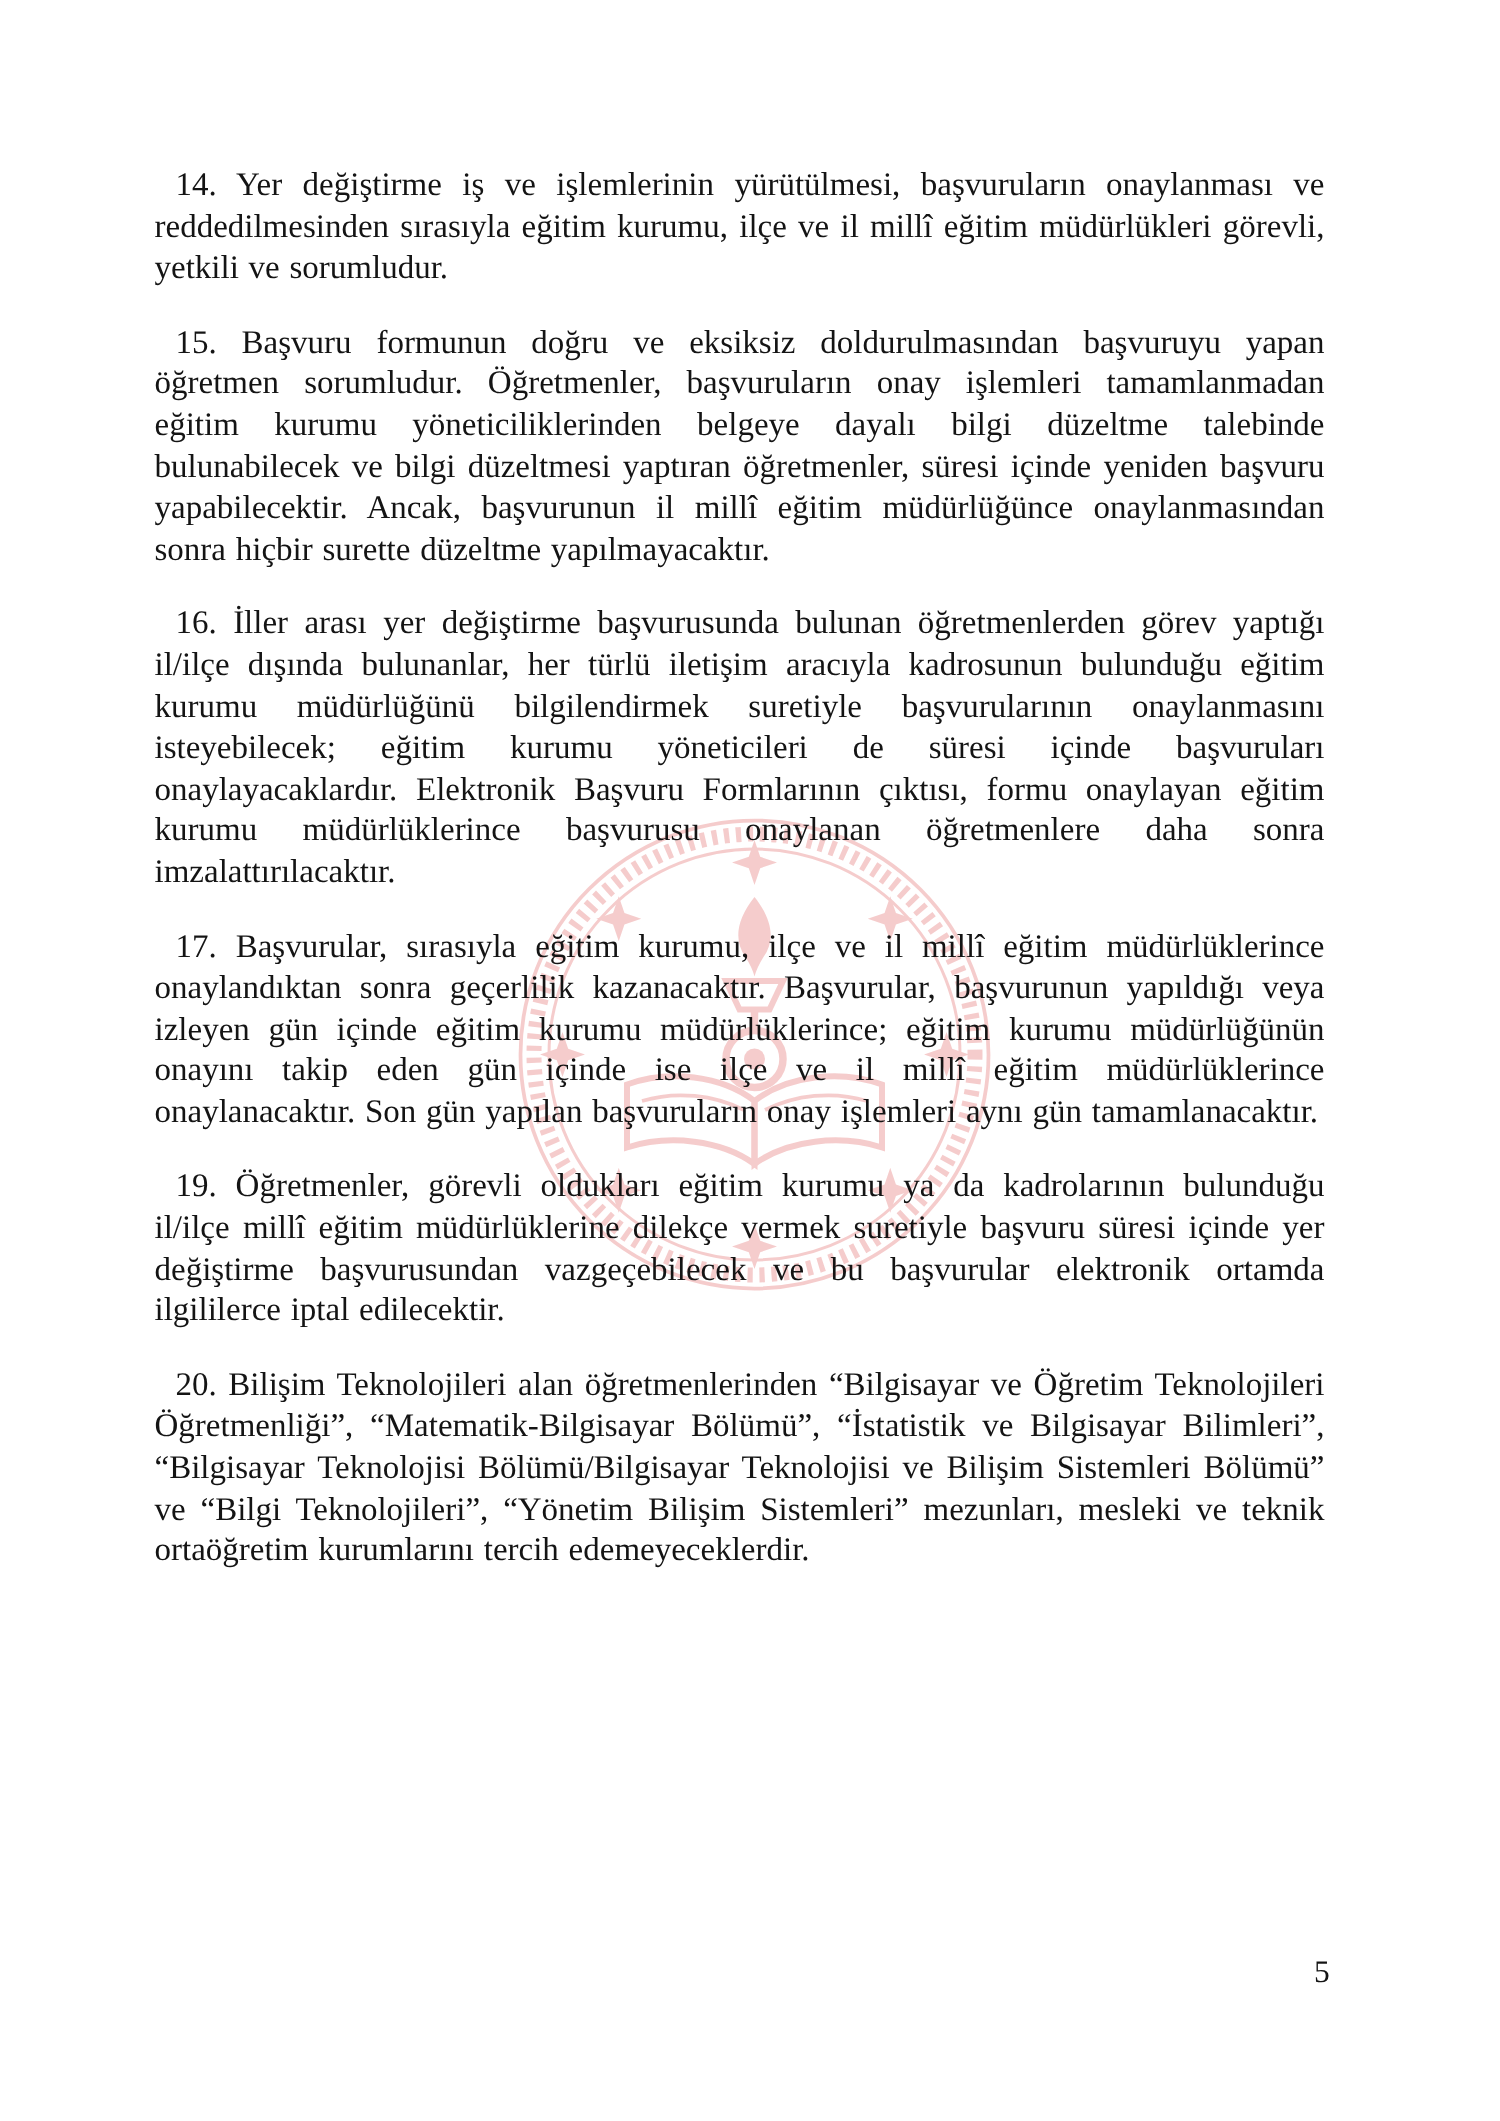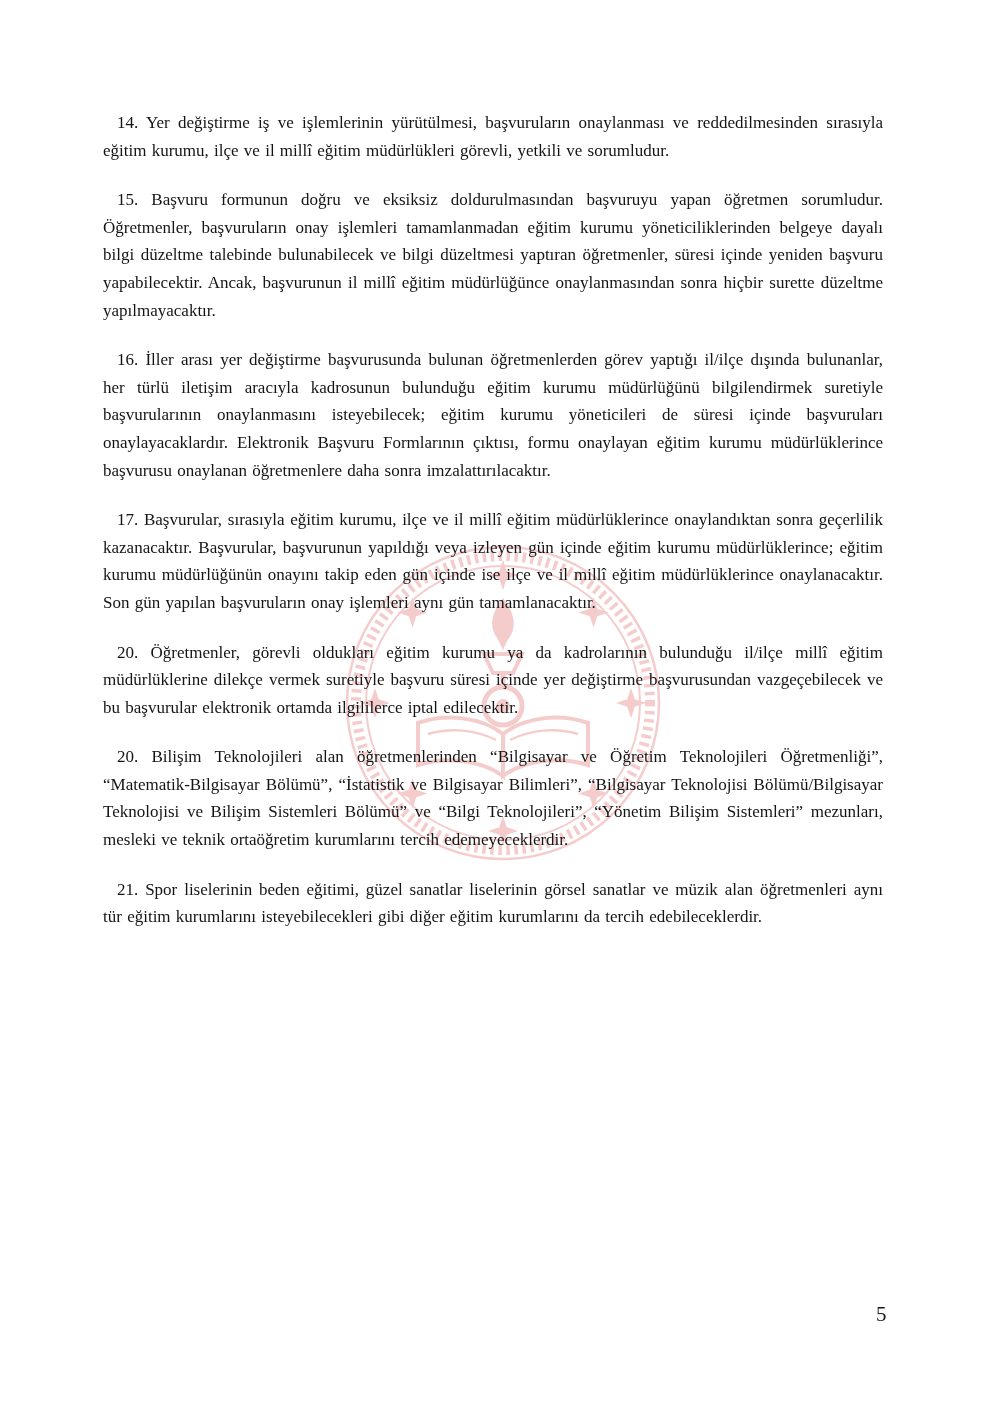--- a/index.html
+++ b/index.html
@@ -12,21 +12,21 @@
     font-family:"Liberation Serif", serif;
     color:var(--ink);
   }
   .content {
     position:absolute;
     left:103px; top:109px;
     width:780px;
   }
   .para {
     margin:0 0 22px 0;
-    font-size:17px;
+    font-size:22px;
     line-height:27.6px;
     text-align:justify;
     text-indent:14px;
     word-spacing:1px;
   }
   .para.gap-before { margin-top:0; }
   .watermark {
     position:absolute;
     left:338px; top:538px;
     opacity:0.55;
@@ -85,20 +85,19 @@
       <path class="wm-stroke" stroke-width="2.5" d="M90,196 C113,189 138,192 158,202"></path>
       <path class="wm-stroke" stroke-width="2.5" d="M240,196 C217,189 192,192 172,202"></path>
     </g>
   </svg>
 
   <div class="content">
     <p class="para">14. Yer değiştirme iş ve işlemlerinin yürütülmesi, başvuruların onaylanması ve reddedilmesinden sırasıyla eğitim kurumu, ilçe ve il millî eğitim müdürlükleri görevli, yetkili ve sorumludur.</p>
     <p class="para">15. Başvuru formunun doğru ve eksiksiz doldurulmasından başvuruyu yapan öğretmen sorumludur. Öğretmenler, başvuruların onay işlemleri tamamlanmadan eğitim kurumu yöneticiliklerinden belgeye dayalı bilgi düzeltme talebinde bulunabilecek ve bilgi düzeltmesi yaptıran öğretmenler, süresi içinde yeniden başvuru yapabilecektir. Ancak, başvurunun il millî eğitim müdürlüğünce onaylanmasından sonra hiçbir surette düzeltme yapılmayacaktır.</p>
     <p class="para">16. İller arası yer değiştirme başvurusunda bulunan öğretmenlerden görev yaptığı il/ilçe dışında bulunanlar, her türlü iletişim aracıyla kadrosunun bulunduğu eğitim kurumu müdürlüğünü bilgilendirmek suretiyle başvurularının onaylanmasını isteyebilecek; eğitim kurumu yöneticileri de süresi içinde başvuruları onaylayacaklardır. Elektronik Başvuru Formlarının çıktısı, formu onaylayan eğitim kurumu müdürlüklerince başvurusu onaylanan öğretmenlere daha sonra imzalattırılacaktır.</p>
     <p class="para">17. Başvurular, sırasıyla eğitim kurumu, ilçe ve il millî eğitim müdürlüklerince onaylandıktan sonra geçerlilik kazanacaktır. Başvurular, başvurunun yapıldığı veya izleyen gün içinde eğitim kurumu müdürlüklerince; eğitim kurumu müdürlüğünün onayını takip eden gün içinde ise ilçe ve il millî eğitim müdürlüklerince onaylanacaktır. Son gün yapılan başvuruların onay işlemleri aynı gün tamamlanacaktır.</p>
-    <p class="para">20. Öğretmenler, görevli oldukları eğitim kurumu ya da kadrolarının bulunduğu il/ilçe millî eğitim müdürlüklerine dilekçe vermek suretiyle başvuru süresi içinde yer değiştirme başvurusundan vazgeçebilecek ve bu başvurular elektronik ortamda ilgililerce iptal edilecektir.</p>
+    <p class="para">19. Öğretmenler, görevli oldukları eğitim kurumu ya da kadrolarının bulunduğu il/ilçe millî eğitim müdürlüklerine dilekçe vermek suretiyle başvuru süresi içinde yer değiştirme başvurusundan vazgeçebilecek ve bu başvurular elektronik ortamda ilgililerce iptal edilecektir.</p>
     <p class="para gap-before">20. Bilişim Teknolojileri alan öğretmenlerinden “Bilgisayar ve Öğretim Teknolojileri Öğretmenliği”, “Matematik-Bilgisayar Bölümü”, “İstatistik ve Bilgisayar Bilimleri”, “Bilgisayar Teknolojisi Bölümü/Bilgisayar Teknolojisi ve Bilişim Sistemleri Bölümü” ve “Bilgi Teknolojileri”, “Yönetim Bilişim Sistemleri” mezunları, mesleki ve teknik ortaöğretim kurumlarını tercih edemeyeceklerdir.</p>
-    <p class="para">21. Spor liselerinin beden eğitimi, güzel sanatlar liselerinin görsel sanatlar ve müzik alan öğretmenleri aynı tür eğitim kurumlarını isteyebilecekleri gibi diğer eğitim kurumlarını da tercih edebileceklerdir.</p>
   </div>
 
   <div class="page-number">5</div>
 
 </div>
 
 </body></html>

